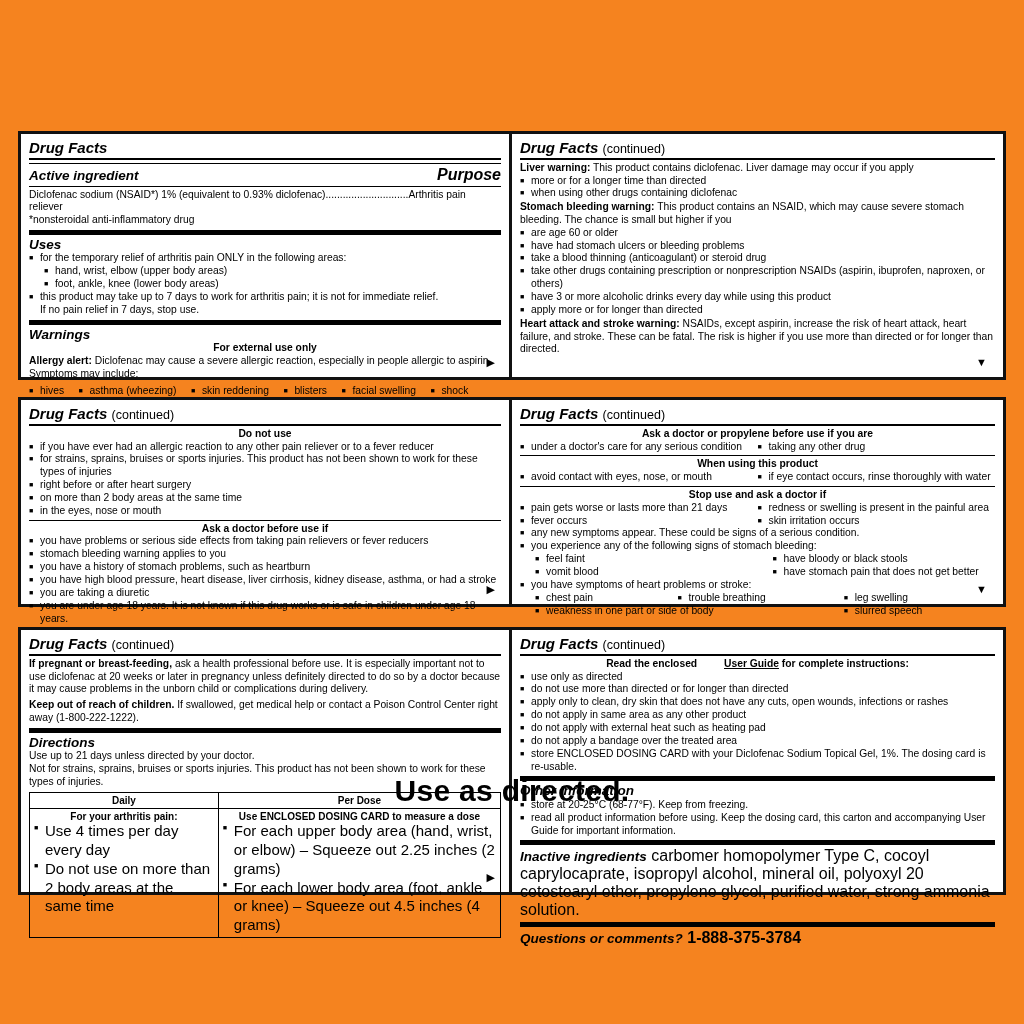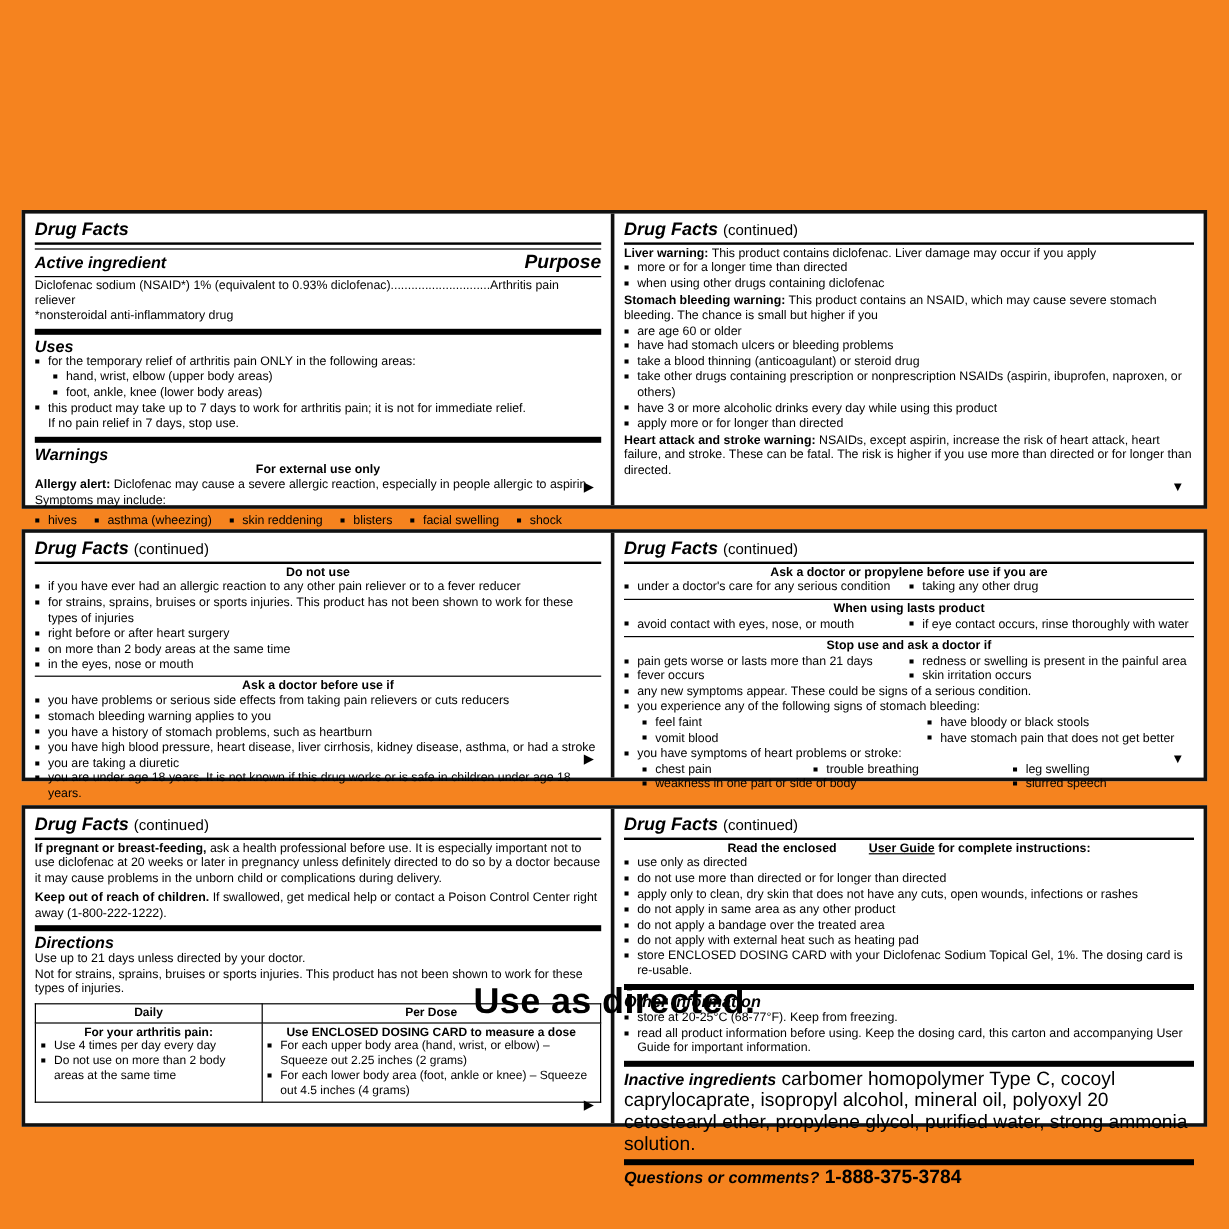--- a/index.html
+++ b/index.html
@@ -3,21 +3,21 @@
 <meta charset="utf-8">
 <style>
   html,body{margin:0;padding:0;}
   body{
     width:1024px;height:1024px;
     background:#F5831F;
     font-family:"Liberation Sans", sans-serif;
     color:#000;
     overflow:hidden;
   }
-  .page{position:relative;width:1024px;height:836px;margin-top:44px;}
+  .page{position:relative;width:1024px;height:836px;}
 
   .band{
     position:absolute;left:18px;right:18px;
     background:#ffffff;
     border:3px solid #111;
     display:flex;
     box-sizing:border-box;
   }
   .band .col{
     flex:1 1 50%;
@@ -57,21 +57,21 @@
 
   .arrow{position:absolute;font-size:11px;line-height:1;}
   .arrow.r{right:6px;bottom:3px;}
   .arrow.d{right:8px;bottom:3px;}
 
   .colwrap{position:relative;height:100%;}
 
   table.dose{width:100%;border-collapse:collapse;margin-top:4px;font-size:10px;}
   table.dose th,table.dose td{border:1px solid #000;padding:2px 4px;vertical-align:top;text-align:left;}
   table.dose th{text-align:center;font-weight:bold;}
-  table.dose li{font-size:10px;}
+  table.dose li{font-size:15px;}
 
   .footer{
     position:absolute;left:0;right:0;bottom:28px;
     text-align:center;color:#000000;font-weight:bold;font-size:30px;
     letter-spacing:.3px;
   }
 </style>
 </head>
 <body>
 
@@ -181,21 +181,21 @@
           <li><span>if you have ever had an allergic reaction to any other pain reliever or to a fever reducer</span></li>
           <li><span>for strains, sprains, bruises or sports injuries. This product has not been shown to work for these types of injuries</span></li>
           <li><span>right before or after heart surgery</span></li>
           <li><span>on more than 2 body areas at the same time</span></li>
           <li><span>in the eyes, nose or mouth</span></li>
         </ul>
 
         <div class="rule"></div>
         <div class="t b">Ask a doctor before use if</div>
         <ul>
-          <li><span>you have problems or serious side effects from taking pain relievers or cuts reducers</span></li>
+          <li><span>you have problems or serious side effects from taking pain relievers or fever reducers</span></li>
           <li><span>stomach bleeding warning applies to you</span></li>
           <li><span>you have a history of stomach problems, such as heartburn</span></li>
           <li><span>you have high blood pressure, heart disease, liver cirrhosis, kidney disease, asthma, or had a stroke</span></li>
           <li><span>you are taking a diuretic</span></li>
           <li><span>you are under age 18 years. It is not known if this drug works or is safe in children under age 18 years.</span></li>
         </ul>
 
         <span class="arrow r">▶</span>
       </div>
     </div>
@@ -207,21 +207,21 @@
           <span class="cont">(continued)</span>
         </div>
 
         <div class="t b">Ask a doctor or propylene before use if you are</div>
         <ul class="inline-two">
           <li><span>under a doctor's care for any serious condition</span></li>
           <li><span>taking any other drug</span></li>
         </ul>
 
         <div class="rule"></div>
-        <div class="t b">When using lasts product</div>
+        <div class="t b">When using this product</div>
         <ul class="inline-two">
           <li><span>avoid contact with eyes, nose, or mouth</span></li>
           <li><span>if eye contact occurs, rinse thoroughly with water</span></li>
         </ul>
 
         <div class="rule"></div>
         <div class="t b">Stop use and ask a doctor if</div>
         <ul class="inline-two">
           <li><span>pain gets worse or lasts more than 21 days</span></li>
           <li><span>redness or swelling is present in the painful area</span></li>
@@ -315,22 +315,22 @@
         </div>
 
         <div class="t b">
           <span>Read the enclosed </span><span class="u">User Guide</span><span> for complete instructions:</span>
         </div>
         <ul>
           <li><span>use only as directed</span></li>
           <li><span>do not use more than directed or for longer than directed</span></li>
           <li><span>apply only to clean, dry skin that does not have any cuts, open wounds, infections or rashes</span></li>
           <li><span>do not apply in same area as any other product</span></li>
+          <li><span>do not apply with external heat such as heating pad</span></li>
           <li><span>do not apply a bandage over the treated area</span></li>
-          <li><span>do not apply with external heat such as heating pad</span></li>
           <li><span>store ENCLOSED DOSING CARD with your Diclofenac Sodium Topical Gel, 1%. The dosing card is re-usable.</span></li>
         </ul>
 
         <div class="sect">
           <div class="h2">Other information</div>
           <ul>
             <li><span>store at 20-25°C (68-77°F). Keep from freezing.</span></li>
             <li><span>read all product information before using. Keep the dosing card, this carton and accompanying User Guide for important information.</span></li>
           </ul>
         </div>

